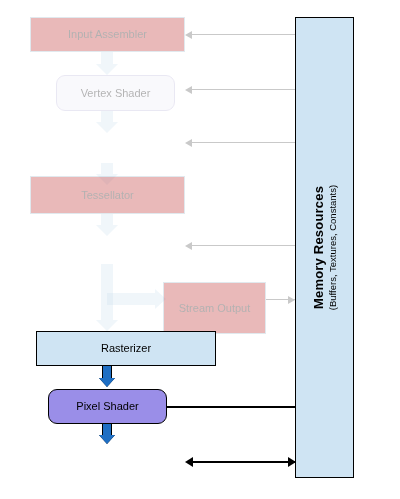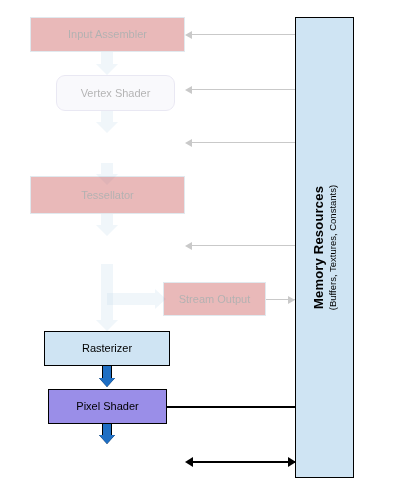--- a/index.html
+++ b/index.html
@@ -43,21 +43,21 @@
     border: 1.5px solid #000000;
   }
   .rnd {           
     background: #eeecf8;
     border: 1px solid #b9b4d8;
     border-radius: 9px;
   }
   .rnd.active {
     background: #9a8ee8;
     border: 1.5px solid #000000;
-    border-radius: 0;
+    border-radius: 9px;
   }
 
   
   #memory {
     position: absolute;
     box-sizing: border-box;
     background: #cfe4f3;
     border: 1.5px solid #000000;
     display: flex;
     align-items: center;
@@ -234,25 +234,25 @@
   <div class="stage rnd faded" style="left:48px; top:75px; width:119px; height:36px;margin-left:8px;">
     <span>Vertex Shader</span>
   </div>
 
 
   <div class="stage sq faded" style="left:30px; top:176px; width:155px; height:38px;">
     <span>Tessellator</span>
   </div>
 
 
-  <div class="stage sq faded" style="left:163px; top:282px; width:103px; height:34px;">
+  <div class="stage sq faded" style="left:163px; top:282px; width:103px; height:52px;">
     <span>Stream Output</span>
   </div>
 
-  <div class="stage sq active" style="left:44px; top:331px; width:126px; height:35px;">
+  <div class="stage sq active" style="left:36px; top:331px; width:180px; height:35px;">
     <span>Rasterizer</span>
   </div>
 
   <div class="stage rnd active" style="left:48px; top:389px; width:119px; height:35px;">
     <span>Pixel Shader</span>
   </div>
 
 
   <div id="memory" style="left:295px; top:17px; width:59px; height:461px;">
     <div class="vert">

